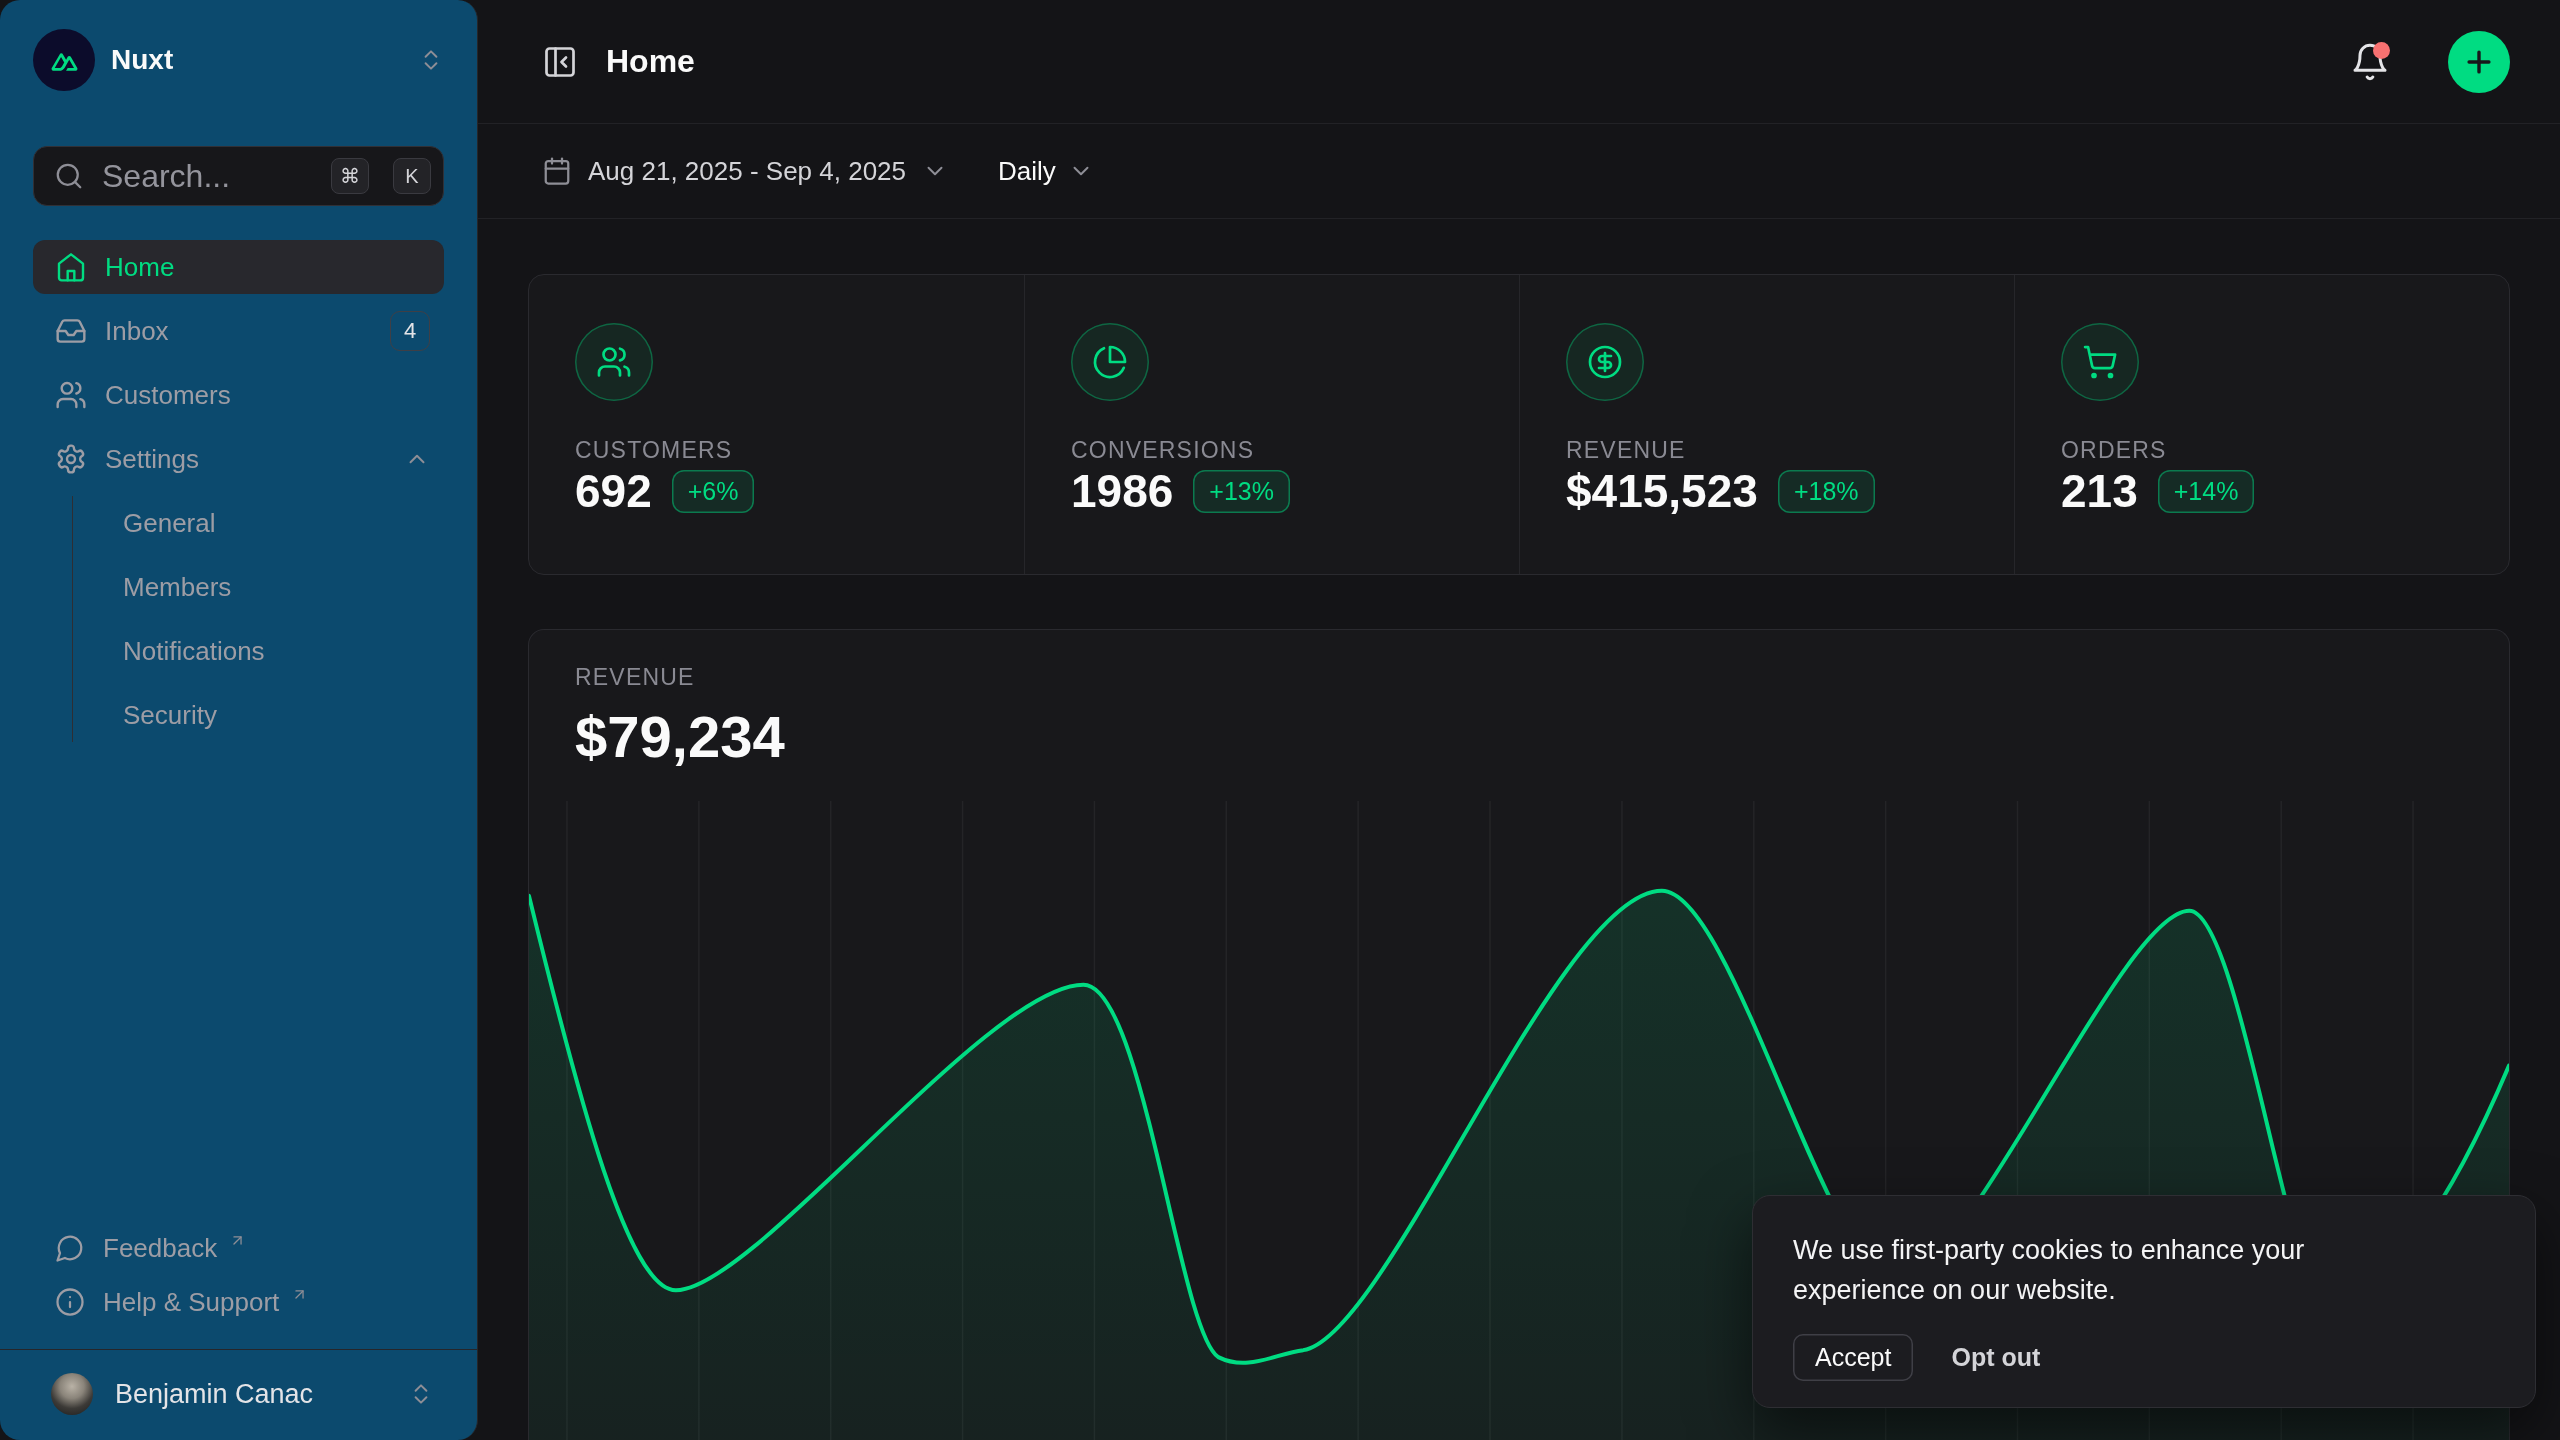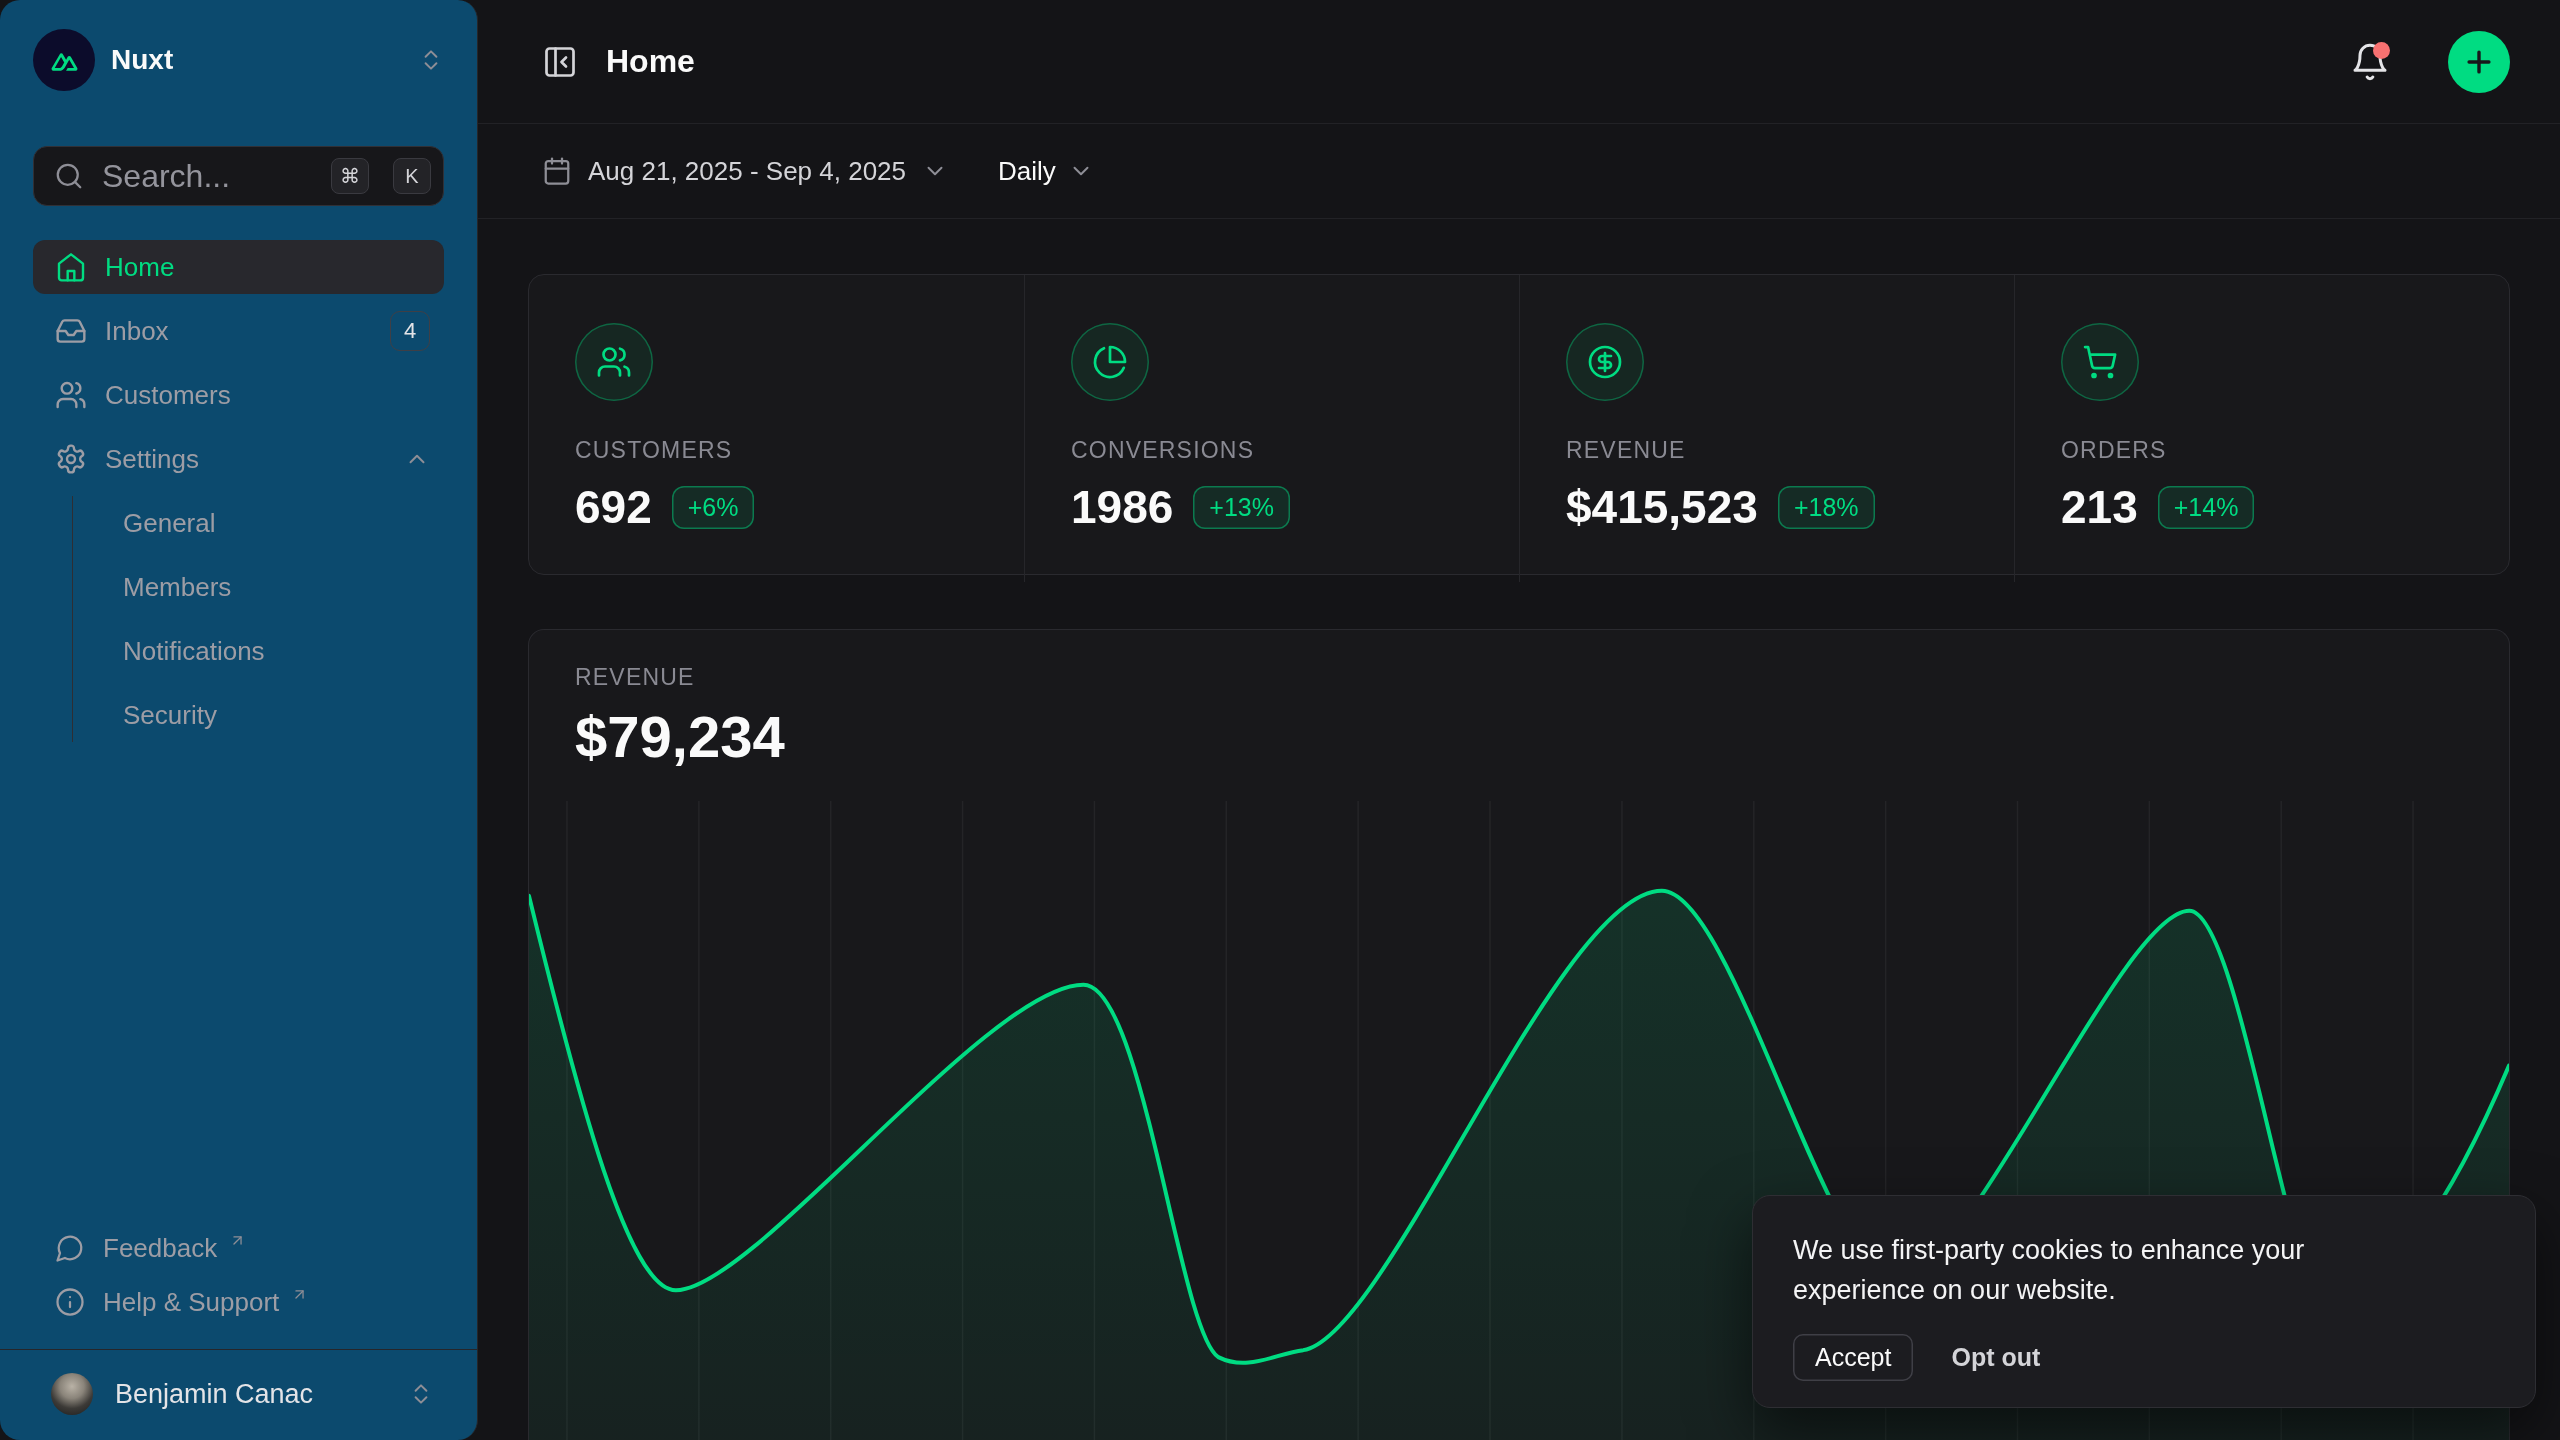--- a/index.html
+++ b/index.html
@@ -92,21 +92,21 @@
     display:grid; grid-template-columns:repeat(4,1fr); height:301px;
   }
   .stat-cell { padding:48px 46px; }
   .stat-cell + .stat-cell { border-left:1px solid #26262a; }
   .stat-ic {
     width:78px; height:78px; border-radius:50%;
     background:rgba(0,220,130,0.08); box-shadow:inset 0 0 0 1.5px rgba(0,220,130,0.35);
     display:flex; align-items:center; justify-content:center; color:#00dc82;
   }
   .stat-label { margin-top:36px; font-size:23px; font-weight:500; letter-spacing:1.2px; color:#8a8a93; }
-  .stat-value-row { margin-top:16px; display:flex; align-items:center; gap:20px; }
+  .stat-value-row { display:flex; align-items:center; gap:20px; }
   .stat-value { font-size:46px; font-weight:700; color:#fafafa; }
   .delta-badge {
     padding:7px 16px; border-radius:12px; font-size:25px; font-weight:500; color:#00dc82;
     background:rgba(0,220,130,0.10); box-shadow:inset 0 0 0 1.5px rgba(0,220,130,0.45);
   }
 
   .chart-card {
     margin-top:54px; height:811px; border-radius:16px 16px 0 0;
     border:1px solid #2a2a2f; border-bottom:none; background:#18181b;
     position:relative; overflow:hidden;

